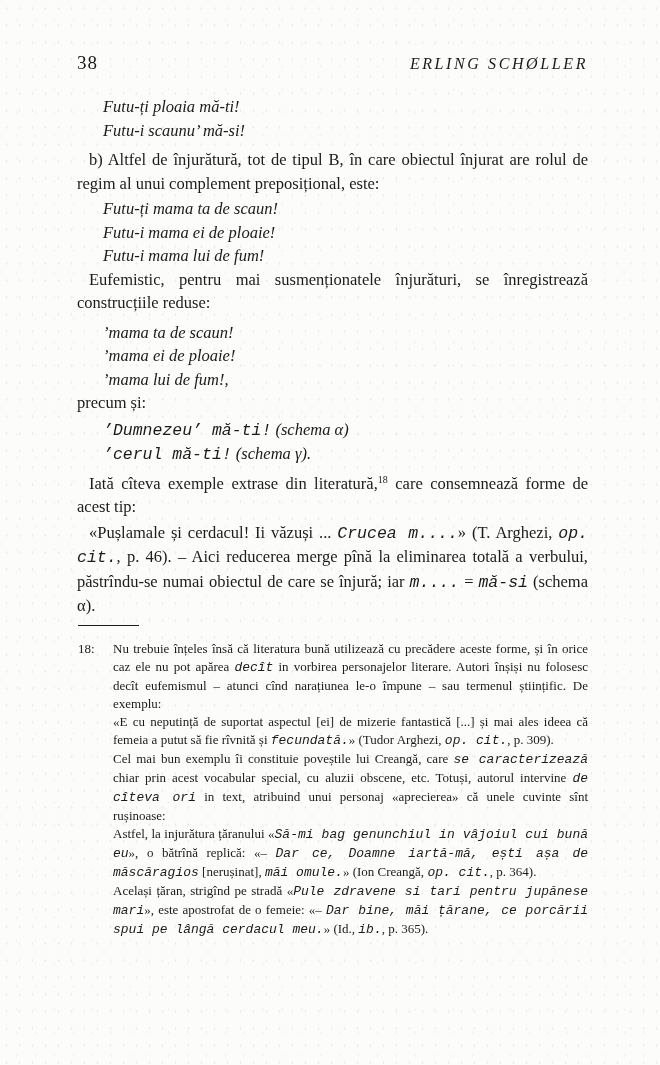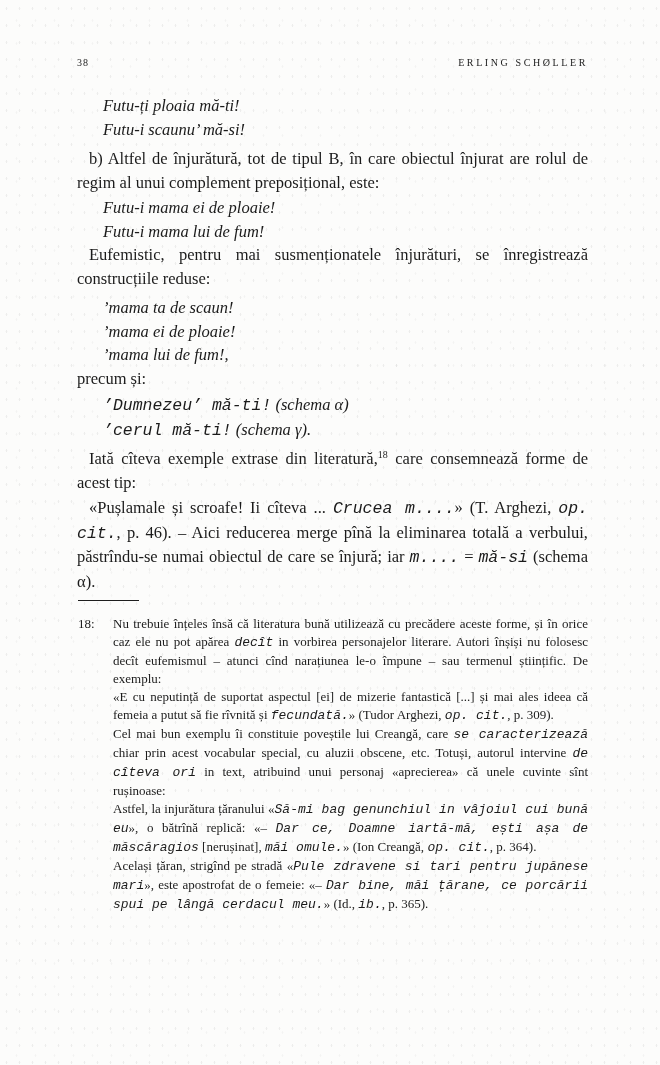--- a/index.html
+++ b/index.html
@@ -18,22 +18,22 @@
     font-family:"Liberation Serif","DejaVu Serif",serif;
     font-size:16.5px;
     line-height:23.5px;
     overflow:hidden;
   }
   .header{
     display:flex;justify-content:space-between;align-items:baseline;
     padding-top:55px;
     line-height:16px;
   }
-  .page-num{font-size:10px;letter-spacing:1px;}
-  .running-head{font-size:10px;letter-spacing:2.6px;}
+  .page-num{font-size:19px;letter-spacing:1px;}
+  .running-head{font-size:16px;letter-spacing:2.6px;font-style:italic;}
   .verse{margin-left:26px;font-style:italic;}
   .vline{white-space:nowrap;}
   .para{margin:0;text-align:justify;text-indent:12px;}
   .para.noindent{text-indent:0;text-align:left;}
   i{font-style:italic;font-family:Liberation Mono, monospace;}
   sup{font-size:10px;line-height:0;vertical-align:super;letter-spacing:0;}
   .mt-va{margin-top:23px;}
   .mt-pb{margin-top:6px;}
   .mt-vb{margin-top:2px;}
   .mt-pe{margin-top:0px;}
@@ -68,20 +68,21 @@
   </div>
 
   <div class="verse mt-va">
     <div class="vline">Futu-ți ploaia mă-ti!</div>
     <div class="vline">Futu-i scaunu’ mă-si!</div>
   </div>
 
   <p class="para mt-pb">b) Altfel de înjurătură, tot de tipul B, în care obiectul înjurat are rolul de regim al unui complement preposițional, este:</p>
 
   <div class="verse mt-vb">
+    <div class="vline">Futu-ți mama ta de scaun!</div>
     <div class="vline">Futu-i mama ei de ploaie!</div>
     <div class="vline">Futu-i mama lui de fum!</div>
   </div>
 
   <p class="para mt-pe">Eufemistic, pentru mai susmenționatele înjurături, se înregistrează construcțiile reduse:</p>
 
   <div class="verse mt-vc">
     <div class="vline">’mama ta de scaun!</div>
     <div class="vline">’mama ei de ploaie!</div>
     <div class="vline">’mama lui de fum!,</div>
@@ -89,21 +90,21 @@
 
   <p class="para noindent mt-pp">precum și:</p>
 
   <div class="verse mt-vd">
     <div class="vline"><i>’Dumnezeu’ mă-ti!</i><span> (schema α)</span></div>
     <div class="vline"><i>’cerul mă-ti!</i><span> (schema γ).</span></div>
   </div>
 
   <p class="para mt-pi"><span>Iată cîteva exemple extrase din literatură,</span><sup>18</sup><span> care consemnează forme de acest tip:</span></p>
 
-  <p class="para mt-pq"><span>«Pușlamale și scroafe! Ii cîteva ... </span><i>Crucea m....</i><span>» (T. Arghezi, </span><i>op. cit.</i><span>, p. 46). – Aici reducerea merge pînă la eliminarea totală a verbului, păstrîndu-se numai obiectul de care se înjură; iar </span><i>m....</i><span> = </span><i>mă-si</i><span> (schema α).</span></p>
+  <p class="para mt-pq"><span>«Pușlamale și cerdacul! Ii văzuși ... </span><i>Crucea m....</i><span>» (T. Arghezi, </span><i>op. cit.</i><span>, p. 46). – Aici reducerea merge pînă la eliminarea totală a verbului, păstrîndu-se numai obiectul de care se înjură; iar </span><i>m....</i><span> = </span><i>mă-si</i><span> (schema α).</span></p>
 
   <div class="fn-divider"></div>
 
   <div class="footnote">
     <span class="fn-label">18:</span>
     <p class="fn-para"><span>Nu trebuie înțeles însă că literatura bună utilizează cu precădere aceste forme, și în orice caz ele nu pot apărea </span><i>decît</i><span> in vorbirea personajelor literare. Autori înșiși nu folosesc decît eufemismul – atunci cînd narațiunea le-o împune – sau termenul științific. De exemplu:</span></p>
     <p class="fn-para"><span>«E cu neputință de suportat aspectul [ei] de mizerie fantastică [...] și mai ales ideea că femeia a putut să fie rîvnită și </span><i>fecundată.</i><span>» (Tudor Arghezi, </span><i>op. cit.</i><span>, p. 309).</span></p>
     <p class="fn-para"><span>Cel mai bun exemplu îi constituie poveștile lui Creangă, care </span><i>se caracterizează</i><span> chiar prin acest vocabular special, cu aluzii obscene, etc. Totuși, autorul intervine </span><i>de cîteva ori</i><span> in text, atribuind unui personaj «aprecierea» că unele cuvinte sînt rușinoase:</span></p>
     <p class="fn-para"><span>Astfel, la injurătura țăranului «</span><i>Să-mi bag genunchiul in vâjoiul cui bună eu</i><span>», o bătrînă replică: «– </span><i>Dar ce, Doamne iartă-mă, ești așa de măscăragios</i><span> [nerușinat], </span><i>măi omule.</i><span>» (Ion Creangă, </span><i>op. cit.</i><span>, p. 364).</span></p>
     <p class="fn-para"><span>Același țăran, strigînd pe stradă «</span><i>Pule zdravene si tari pentru jupănese mari</i><span>», este apostrofat de o femeie: «– </span><i>Dar bine, măi țărane, ce porcării spui pe lângă cerdacul meu.</i><span>» (Id., </span><i>ib.</i><span>, p. 365).</span></p>

